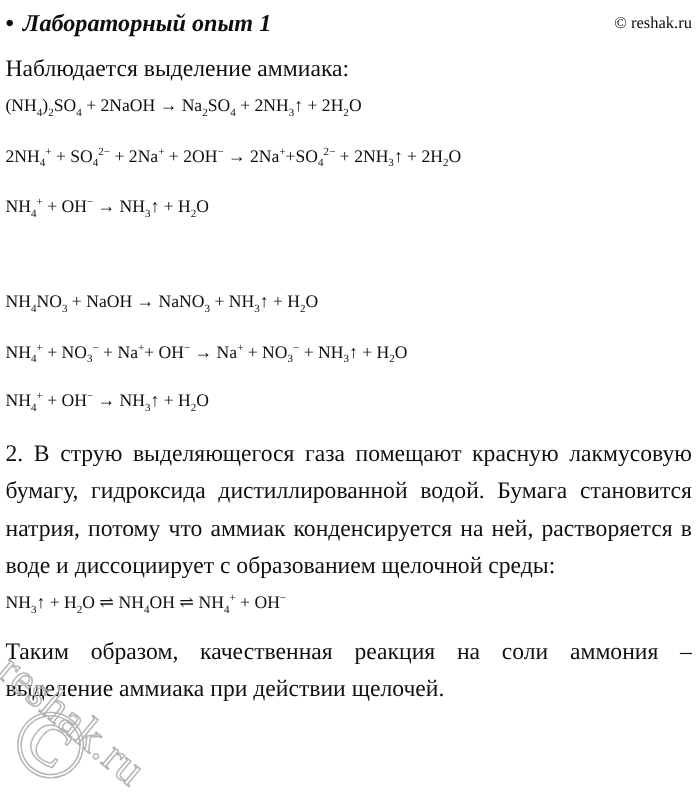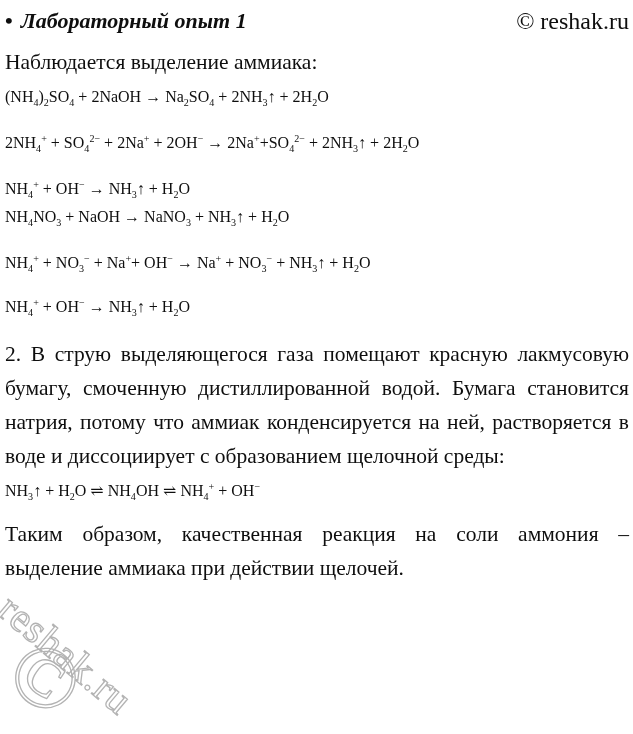--- a/index.html
+++ b/index.html
@@ -15,39 +15,39 @@
     padding: 8px 4px 0 5px;
   }
   .doc-header {
     display: flex;
     justify-content: space-between;
     align-items: flex-start;
     line-height: 26px;
   }
   .doc-title { font-weight: bold; font-style: italic; font-size: 22px; }
   .doc-title .bullet { font-style: normal; margin-right: 8px; }
-  .doc-copy { font-size: 24px; font-weight: normal; }
+  .doc-copy { font-size: 15px; font-weight: normal; }
   .para { font-size: 21.5px; line-height: 34px; }
   .line { min-height: 34px; }
   .jl { text-align: justify; text-align-last: justify; }
   .ll { text-align: left; white-space: nowrap; }
   .eq {
     font-size: 16px;
     line-height: 28px;
     white-space: nowrap;
     text-align: left;
   }
   .eq sub { font-size: 63%; line-height: 0; }
   .eq sup { font-size: 63%; line-height: 0; }
   .p1 { margin-top: 14px; }
   .observe { margin-top: 11px; }
   .eq1 { margin-top: 4px; }
   .eq2 { margin-top: 18px; }
   .eq3 { margin-top: 18px; }
-  .eq4 { }
+  .eq4 { margin-top: 58px; }
   .eq5 { margin-top: 18px; }
   .eq6 { margin-top: 16px; }
   .p2 { margin-top: 16px; }
   .eq7 { margin-top: 4px; }
   .p3 { margin-top: 12px; }
   .wm {
     position: absolute;
     pointer-events: none;
     z-index: 3;
     color: transparent;
@@ -91,21 +91,21 @@
   <div class="eq eq1">(NH<sub>4</sub>)<sub>2</sub>SO<sub>4</sub> + 2NaOH → Na<sub>2</sub>SO<sub>4</sub> + 2NH<sub>3</sub>↑ + 2H<sub>2</sub>O</div>
   <div class="eq eq2">2NH<sub>4</sub><sup>+</sup> + SO<sub>4</sub><sup>2−</sup> + 2Na<sup>+</sup> + 2OH<sup>−</sup> → 2Na<sup>+</sup>+SO<sub>4</sub><sup>2−</sup> + 2NH<sub>3</sub>↑ + 2H<sub>2</sub>O</div>
   <div class="eq eq3">NH<sub>4</sub><sup>+</sup> + OH<sup>−</sup> → NH<sub>3</sub>↑ + H<sub>2</sub>O</div>
 
   <div class="eq eq4">NH<sub>4</sub>NO<sub>3</sub> + NaOH → NaNO<sub>3</sub> + NH<sub>3</sub>↑ + H<sub>2</sub>O</div>
   <div class="eq eq5">NH<sub>4</sub><sup>+</sup> + NO<sub>3</sub><sup>−</sup> + Na<sup>+</sup>+ OH<sup>−</sup> → Na<sup>+</sup> + NO<sub>3</sub><sup>−</sup> + NH<sub>3</sub>↑ + H<sub>2</sub>O</div>
   <div class="eq eq6">NH<sub>4</sub><sup>+</sup> + OH<sup>−</sup> → NH<sub>3</sub>↑ + H<sub>2</sub>O</div>
 
   <div class="para p2">
     <div class="line jl">2. В струю выделяющегося газа помещают красную лакмусовую</div>
-    <div class="line jl">бумагу, смоченную дистиллированной водой. Бумага становится</div>
+    <div class="line jl">бумагу, гидроксида дистиллированной водой. Бумага становится</div>
     <div class="line jl">натрия, потому что аммиак конденсируется на ней, растворяется в</div>
     <div class="line ll">воде и диссоциирует с образованием щелочной среды:</div>
   </div>
 
   <div class="eq eq7">NH<sub>3</sub>↑ + H<sub>2</sub>O ⇌ NH<sub>4</sub>OH ⇌ NH<sub>4</sub><sup>+</sup> + OH<sup>−</sup></div>
 
   <div class="para p3">
     <div class="line jl">Таким образом, качественная реакция на соли аммония –</div>
     <div class="line ll">выделение аммиака при действии щелочей.</div>
   </div>

